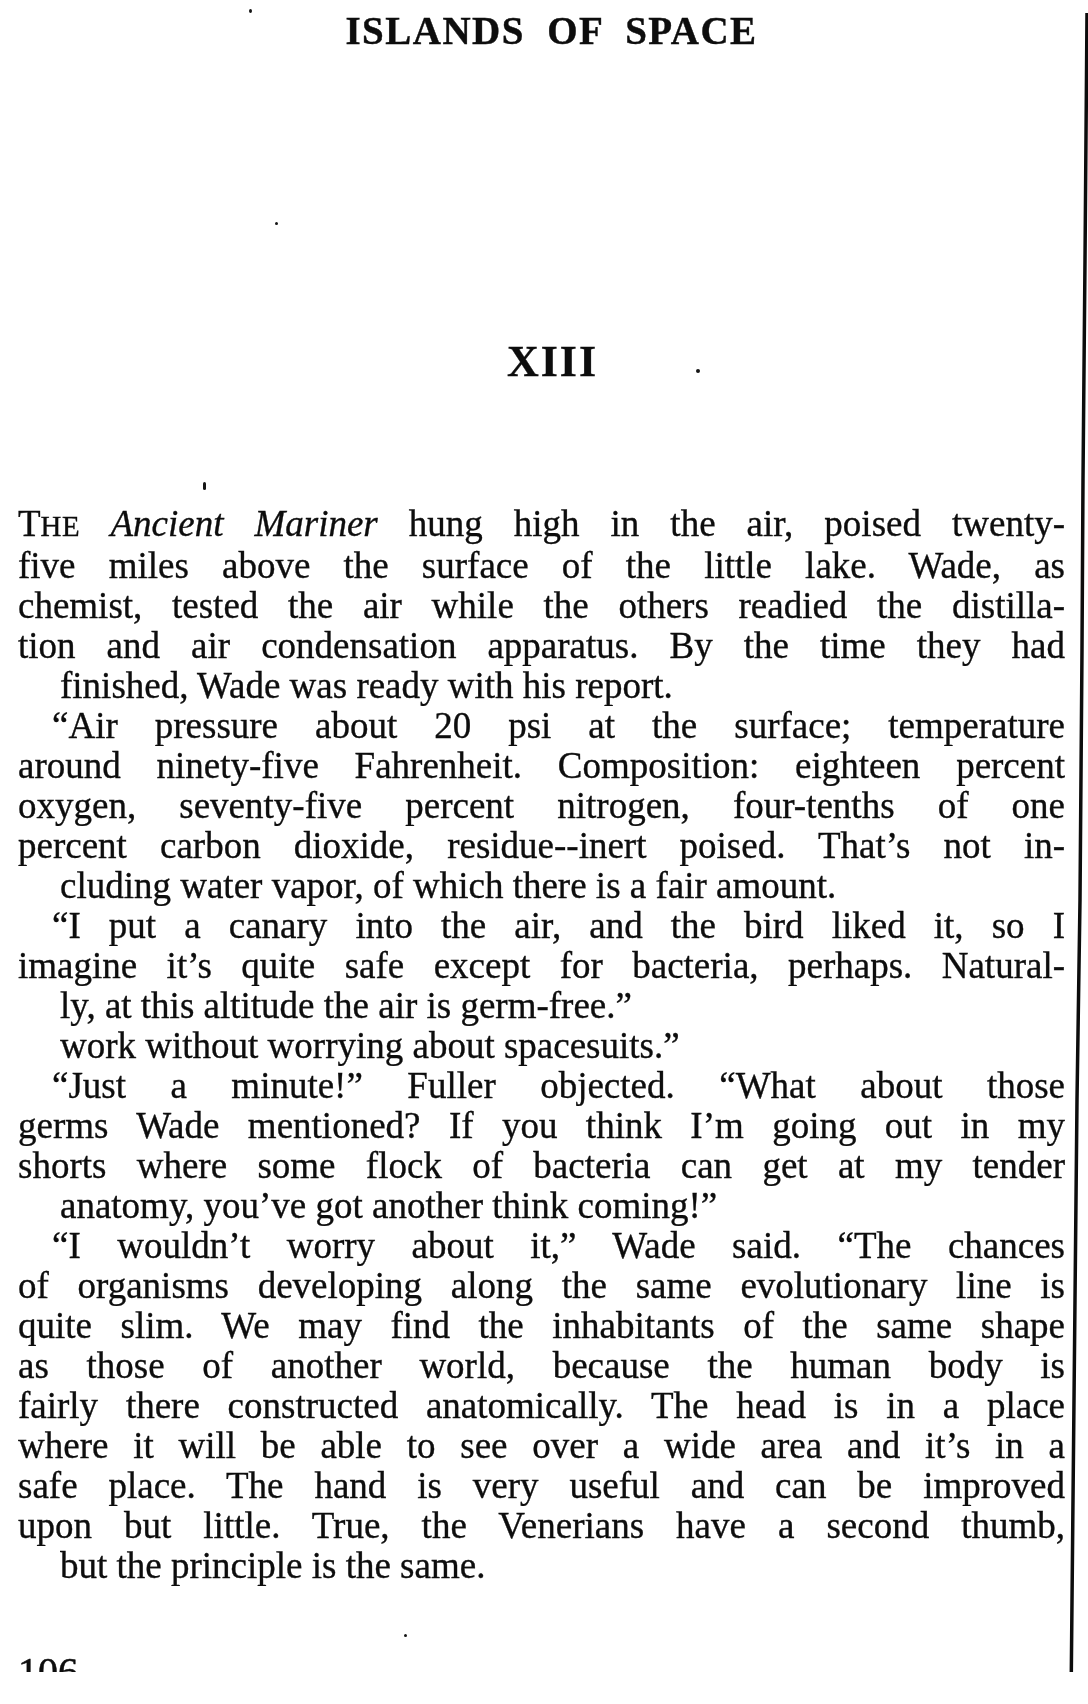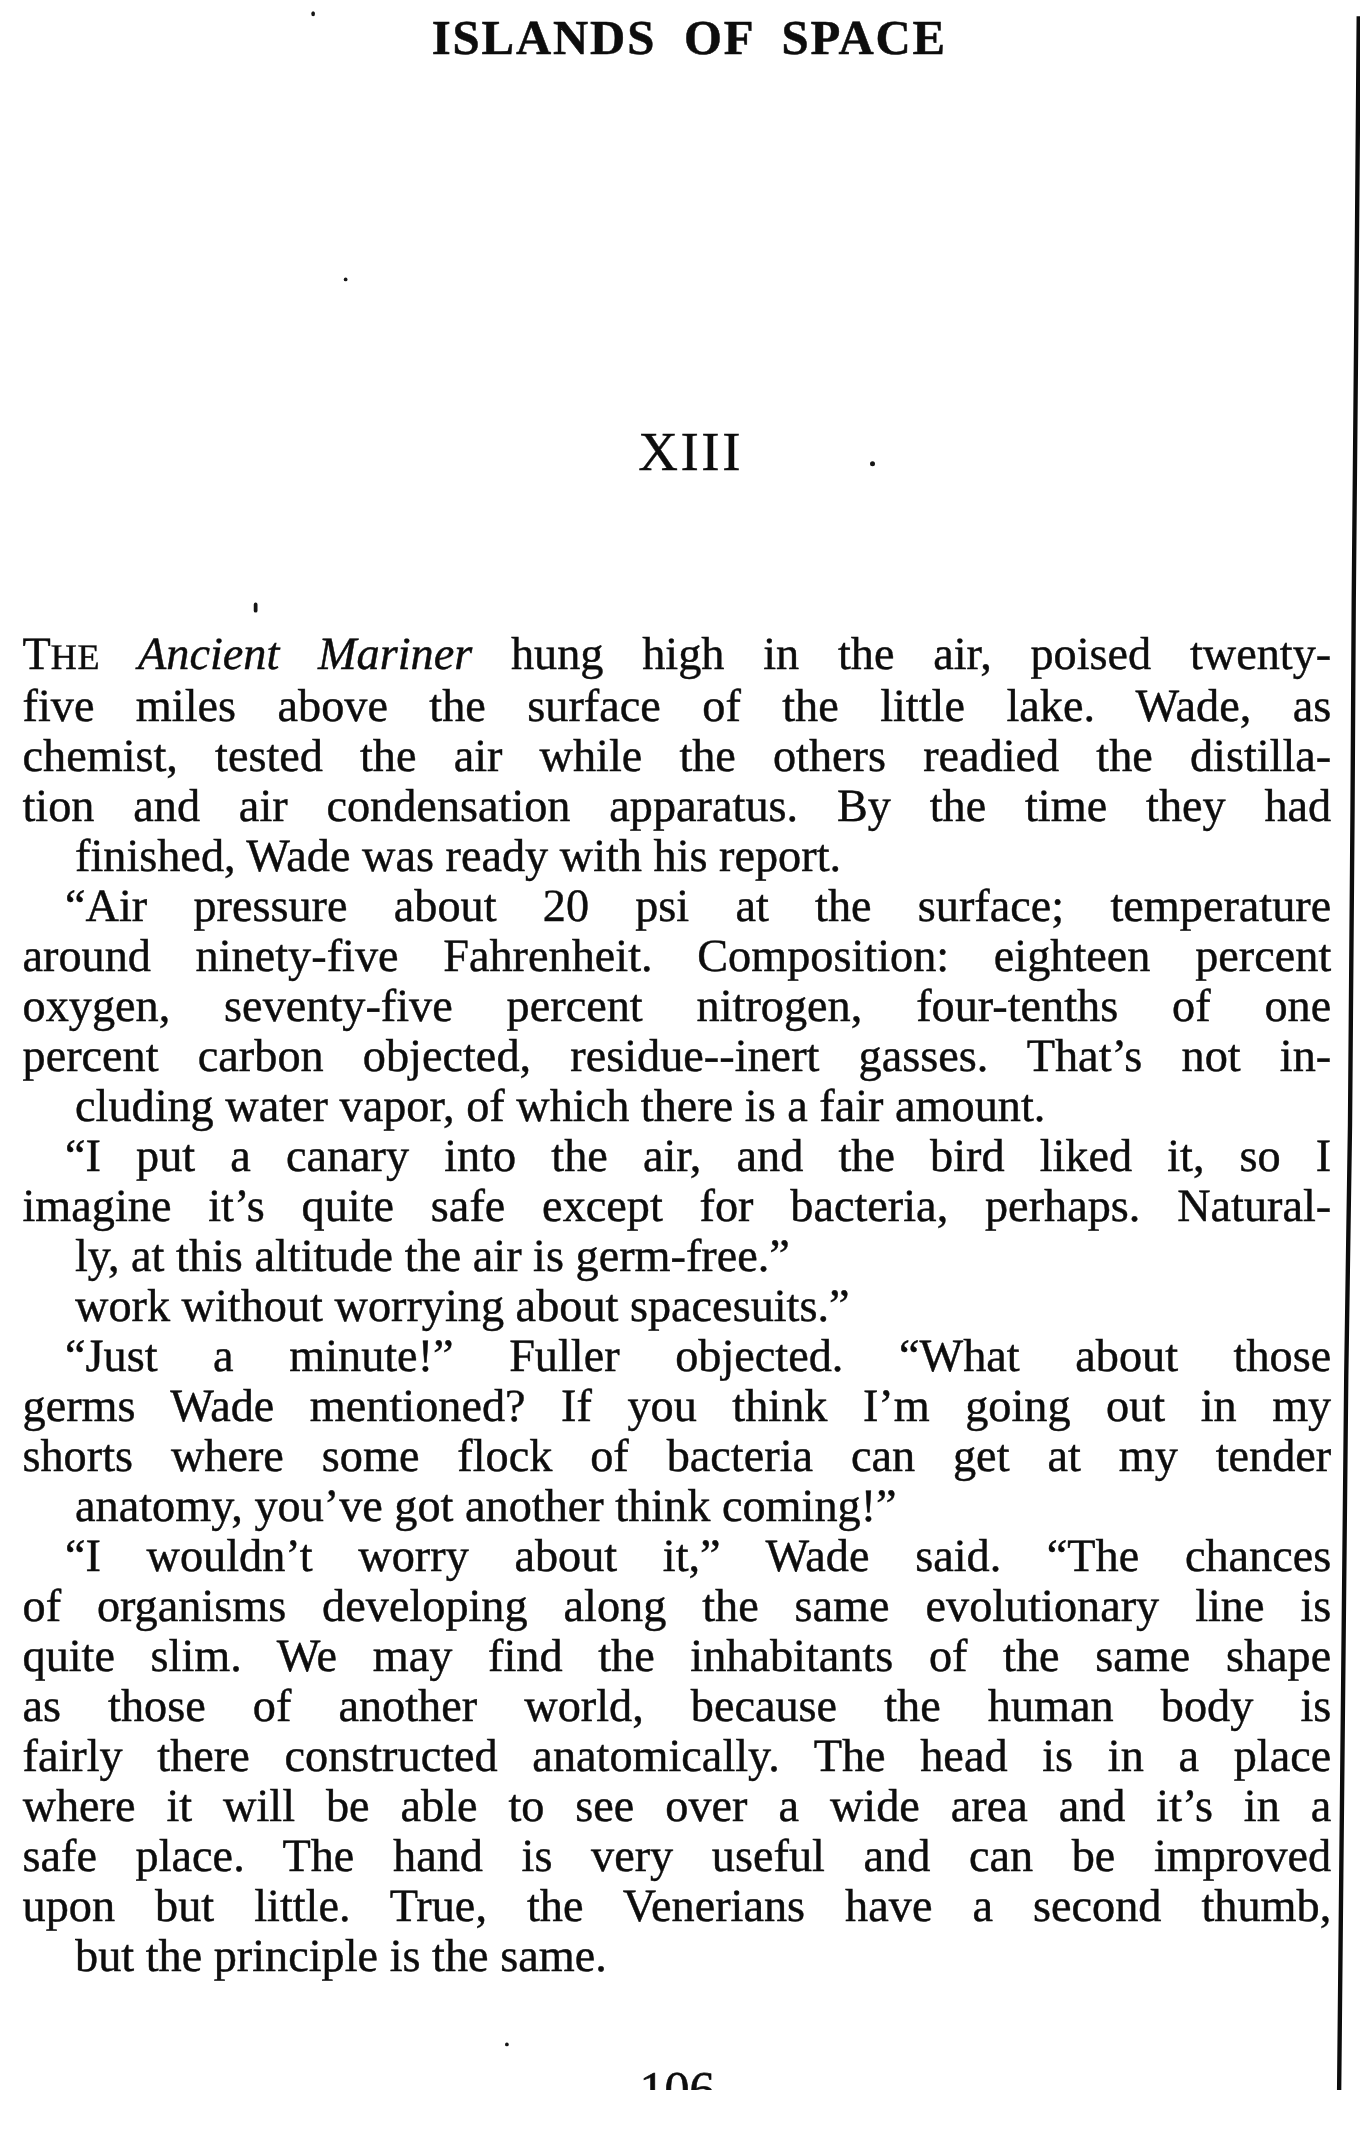--- a/index.html
+++ b/index.html
@@ -31,21 +31,21 @@
     white-space: nowrap;
   }
   .chapter-heading {
     position: absolute;
     top: 336px;
     left: 18px;
     width: 1047px;
     text-align: center;
     transform: translateX(11px);
     font-size: 44px;
-    font-weight: normal;
+    font-weight: bold;
     letter-spacing: 2px;
     -webkit-text-stroke: 0.3px #0d0d0d;
   }
   .bodytext {
     position: absolute;
     top: 504px;
     left: 18px;
     width: 1047px;
     font-size: 37px;
     line-height: 40px;
@@ -59,21 +59,20 @@
   }
   .line.pend { text-align-last: left; margin-left: 42px; }
   .line.indent { text-indent: 34px; }
   .smallcaps { font-size: 0.78em; letter-spacing: 0.5px; }
   .italic { font-style: italic; }
   .page-number {
     position: absolute;
     top: 1648px;
     left: 18px;
     width: 1047px;
-    text-align: center;
     font-size: 40px;
     -webkit-text-stroke: 0.5px #0d0d0d;
   }
   .page-edge {
     position: absolute;
     top: 0;
     left: 0;
     pointer-events: none;
   }
   .speck {
@@ -98,21 +97,21 @@
       <div class="line">five miles above the surface of the little lake. Wade, as</div>
       <div class="line">chemist, tested the air while the others readied the distilla-</div>
       <div class="line">tion and air condensation apparatus. By the time they had</div>
       <div class="line pend">finished, Wade was ready with his report.</div>
     </div>
 
     <div>
       <div class="line indent">“Air pressure about 20 psi at the surface; temperature</div>
       <div class="line">around ninety-five Fahrenheit. Composition: eighteen percent</div>
       <div class="line">oxygen, seventy-five percent nitrogen, four-tenths of one</div>
-      <div class="line">percent carbon objected, residue--inert gasses. That’s not in-</div>
+      <div class="line">percent carbon dioxide, residue--inert poised. That’s not in-</div>
       <div class="line pend">cluding water vapor, of which there is a fair amount.</div>
     </div>
 
     <div>
       <div class="line indent">“I put a canary into the air, and the bird liked it, so I</div>
       <div class="line">imagine it’s quite safe except for bacteria, perhaps. Natural-</div>
       <div class="line pend">ly, at this altitude the air is germ-free.”</div>
     </div>
 
     <div>

